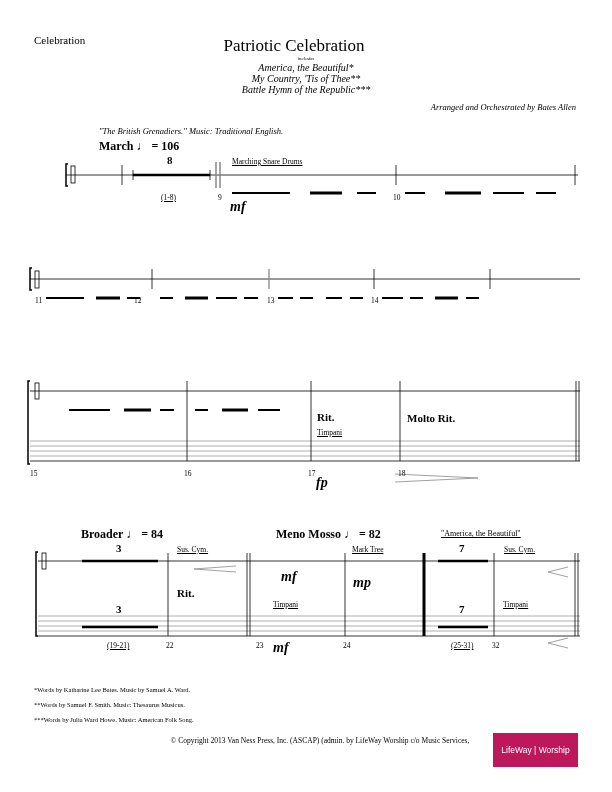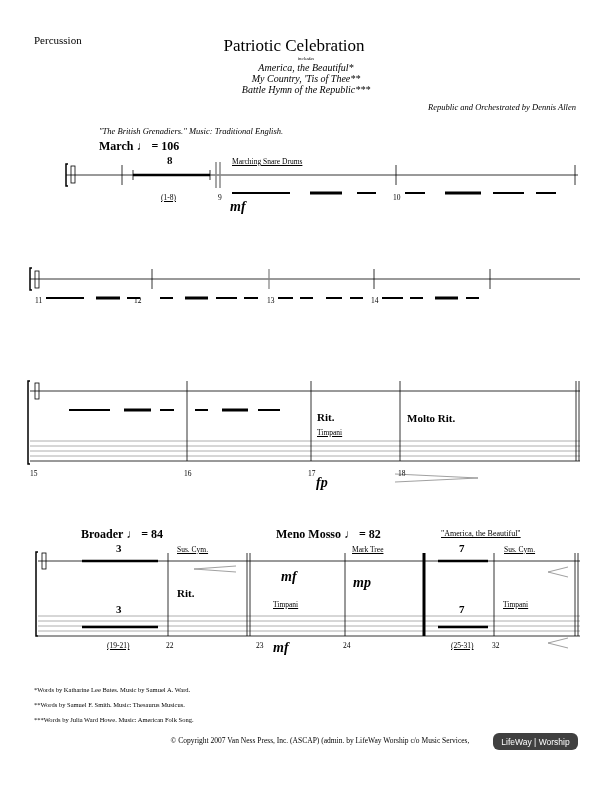--- a/index.html
+++ b/index.html
@@ -11,33 +11,33 @@
   .song { left:0; width:612px; text-align:center; font-size:10px; line-height:11px;font-style:italic; }
   .arranger { right:36px; top:102px; font-size:8.5px; font-style:italic; }
   .source { left:99px; top:126px; font-size:8.5px; font-style:italic; }
   .tempo { font-weight:bold; font-size:12px; }
   .small { font-size:7.5px;text-decoration:underline; }
   .mnum { font-size:7.5px; }
   .bold { font-weight:bold; }
   .dyn { font-style:italic; font-weight:bold; font-size:14px; }
   .footnote { left:34px; font-size:6.5px; }
   .copyright { left:150px; width:340px; top:736px; font-size:7.5px; text-align:center; line-height:10px; }
-  .logo { left:493px; top:733px; width:85px; height:17px; background:#404040; border-radius:6px; color:#fff; font-family:"Liberation Sans", sans-serif; font-size:8.5px; display:flex; align-items:center; justify-content:center; }
+  .logo { left:493px; top:733px; width:85px; height:34px; background:#be185d; border-radius:0; color:#fff; font-family:"Liberation Sans", sans-serif; font-size:8.5px; display:flex; align-items:center; justify-content:center; }
   svg { position:absolute; left:0; top:0; }
 </style>
 </head>
 <body>
 
-<div class="abs part">Percussion</div>
+<div class="abs part">Celebration</div>
 <div class="abs title">Patriotic Celebration</div>
 <div class="abs includes">includes</div>
 <div class="abs song" style="top:62px">America, the Beautiful*</div>
 <div class="abs song" style="top:73px">My Country, 'Tis of Thee**</div>
 <div class="abs song" style="top:84px">Battle Hymn of the Republic***</div>
-<div class="abs arranger">Republic and Orchestrated by Dennis Allen</div>
+<div class="abs arranger">Arranged and Orchestrated by Bates Allen</div>
 
 <svg width="612" height="792">
   <g stroke="#000" fill="none" stroke-width="0.8">
 
     <line x1="66" y1="175" x2="578" y2="175"></line>
     <path d="M68 164 L66 164 L66 186 L68 186" stroke-width="1.5"></path>
     <rect x="71" y="166" width="4" height="17"></rect>
     <line x1="122" y1="165" x2="122" y2="185"></line>
     <line x1="216" y1="162" x2="216" y2="188" stroke="#888" stroke-width="1.5"></line>
     <line x1="220" y1="162" x2="220" y2="188" stroke="#888" stroke-width="1.5"></line>
@@ -175,15 +175,15 @@
 <div class="abs small" style="left:503px;top:600px">Timpani</div>
 <div class="abs bold" style="left:177px;top:587px;font-size:11px">Rit.</div>
 <div class="abs dyn" style="left:281px;top:569px">mf</div>
 <div class="abs dyn" style="left:273px;top:640px">mf</div>
 <div class="abs dyn" style="left:353px;top:575px">mp</div>
 
 <div class="abs footnote" style="top:686px">*Words by Katharine Lee Bates. Music by Samuel A. Ward.</div>
 <div class="abs footnote" style="top:701px">**Words by Samuel F. Smith. Music: Thesaurus Musicus.</div>
 <div class="abs footnote" style="top:716px">***Words by Julia Ward Howe. Music: American Folk Song.</div>
 <div class="abs copyright">
-  <div>© Copyright 2007 Van Ness Press, Inc. (ASCAP) (admin. by LifeWay Worship c/o Music Services,</div>
+  <div>© Copyright 2013 Van Ness Press, Inc. (ASCAP) (admin. by LifeWay Worship c/o Music Services,</div>
 </div>
 <div class="abs logo">LifeWay | Worship</div>
 
 </body></html>

